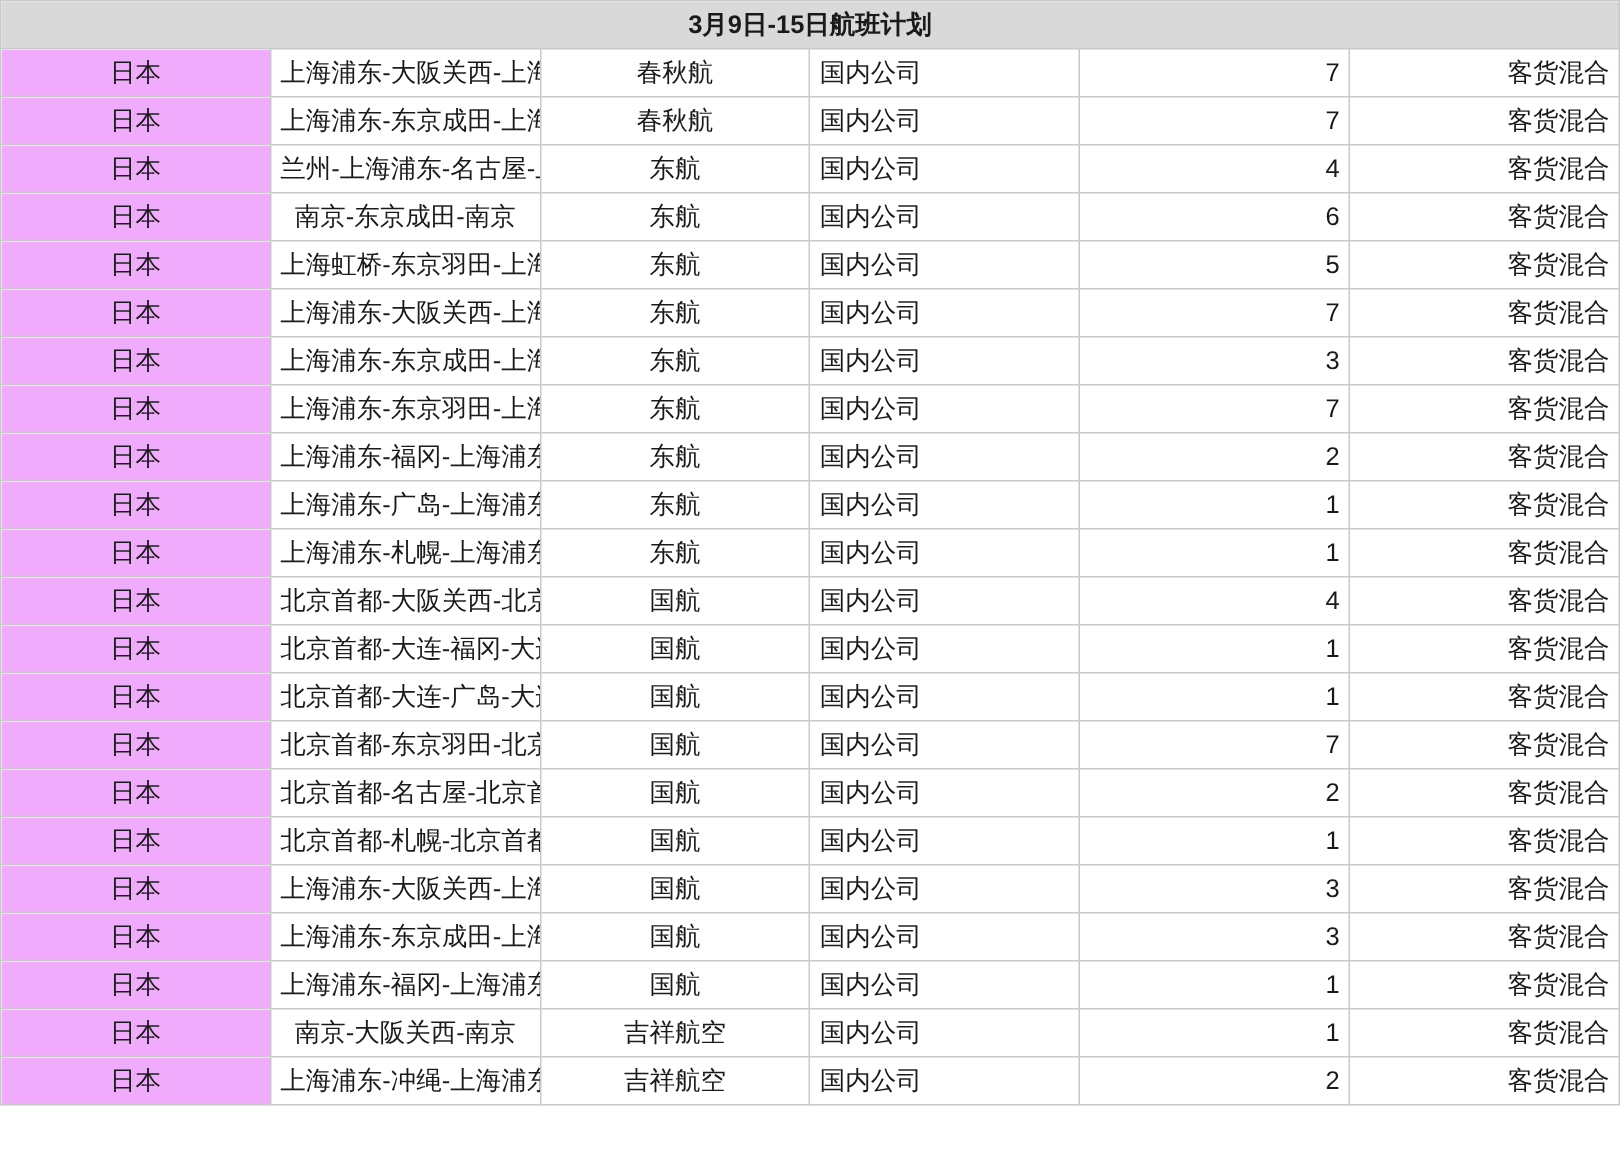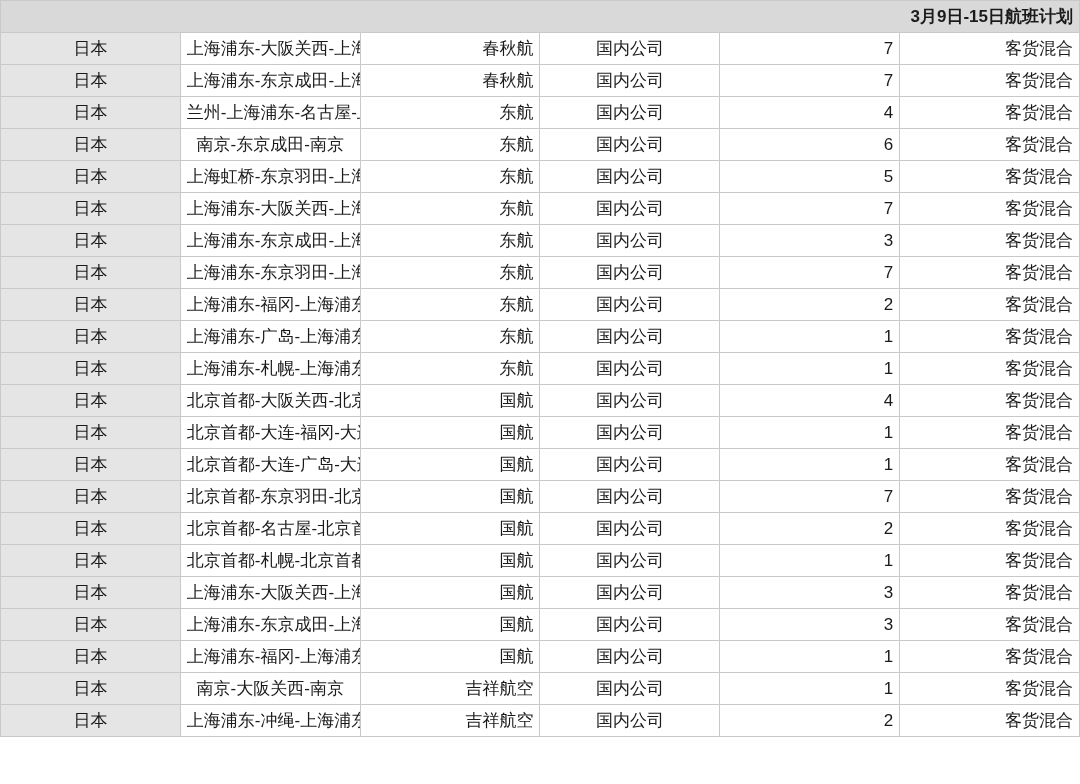--- a/index.html
+++ b/index.html
@@ -27,43 +27,43 @@
     font-size: 17px;
     color: #1a1a1a;
     height: 32px;
     padding: 0 6px;
     box-sizing: border-box;
     white-space: nowrap;
     overflow: hidden;
   }
   .title-cell {
     background: #d9d9d9;
-    text-align: right;
+    text-align: center;
     font-weight: bold;
     font-size: 17px;
     color: #000;
     height: 32px;
     border: 1px solid #c9c9c9;
   }
   .col-country {
     width: 205px;
     text-align: center;
-    background: #e5e5e5;
+    background: #f0abfc;
   }
   .col-route {
     width: 458px;
     text-align: center;
   }
   .col-airline {
     width: 105px;
-    text-align: right;
+    text-align: center;
   }
   .col-type {
     width: 114px;
-    text-align: center;
+    text-align: left;
   }
   .col-count {
     width: 118px;
     text-align: right;
     padding-right: 10px;
   }
   .col-cargo {
     width: 80px;
     text-align: right;
   }

